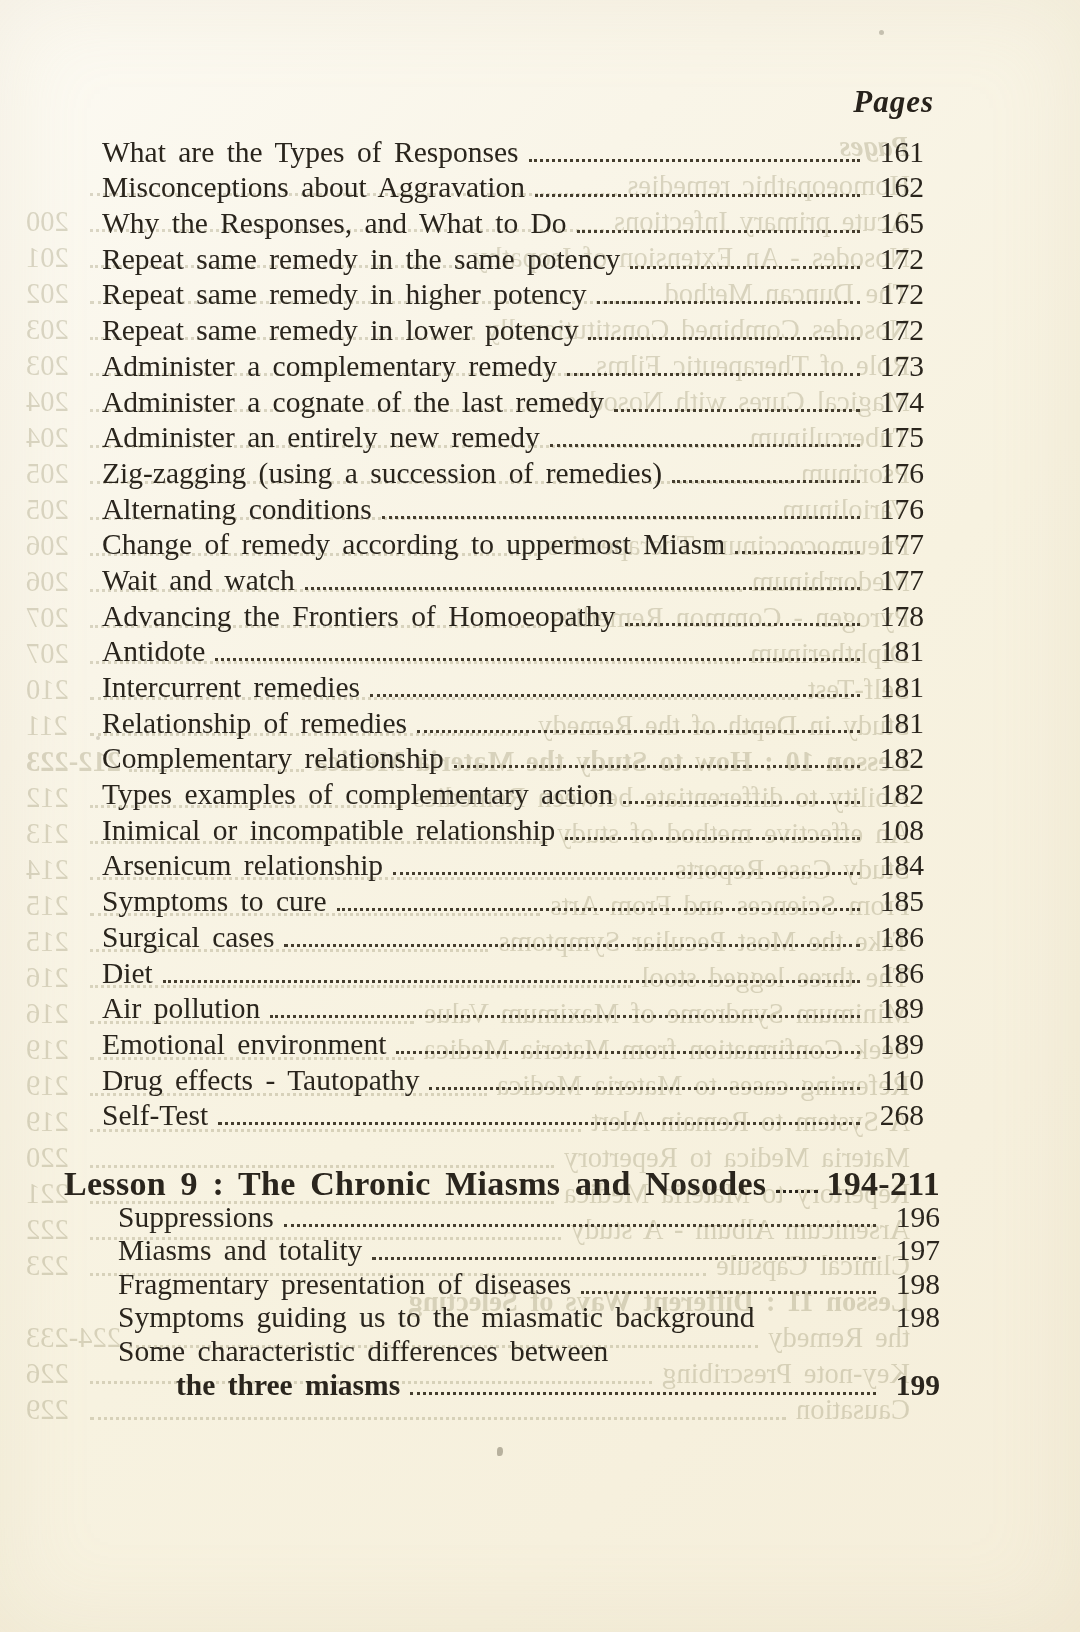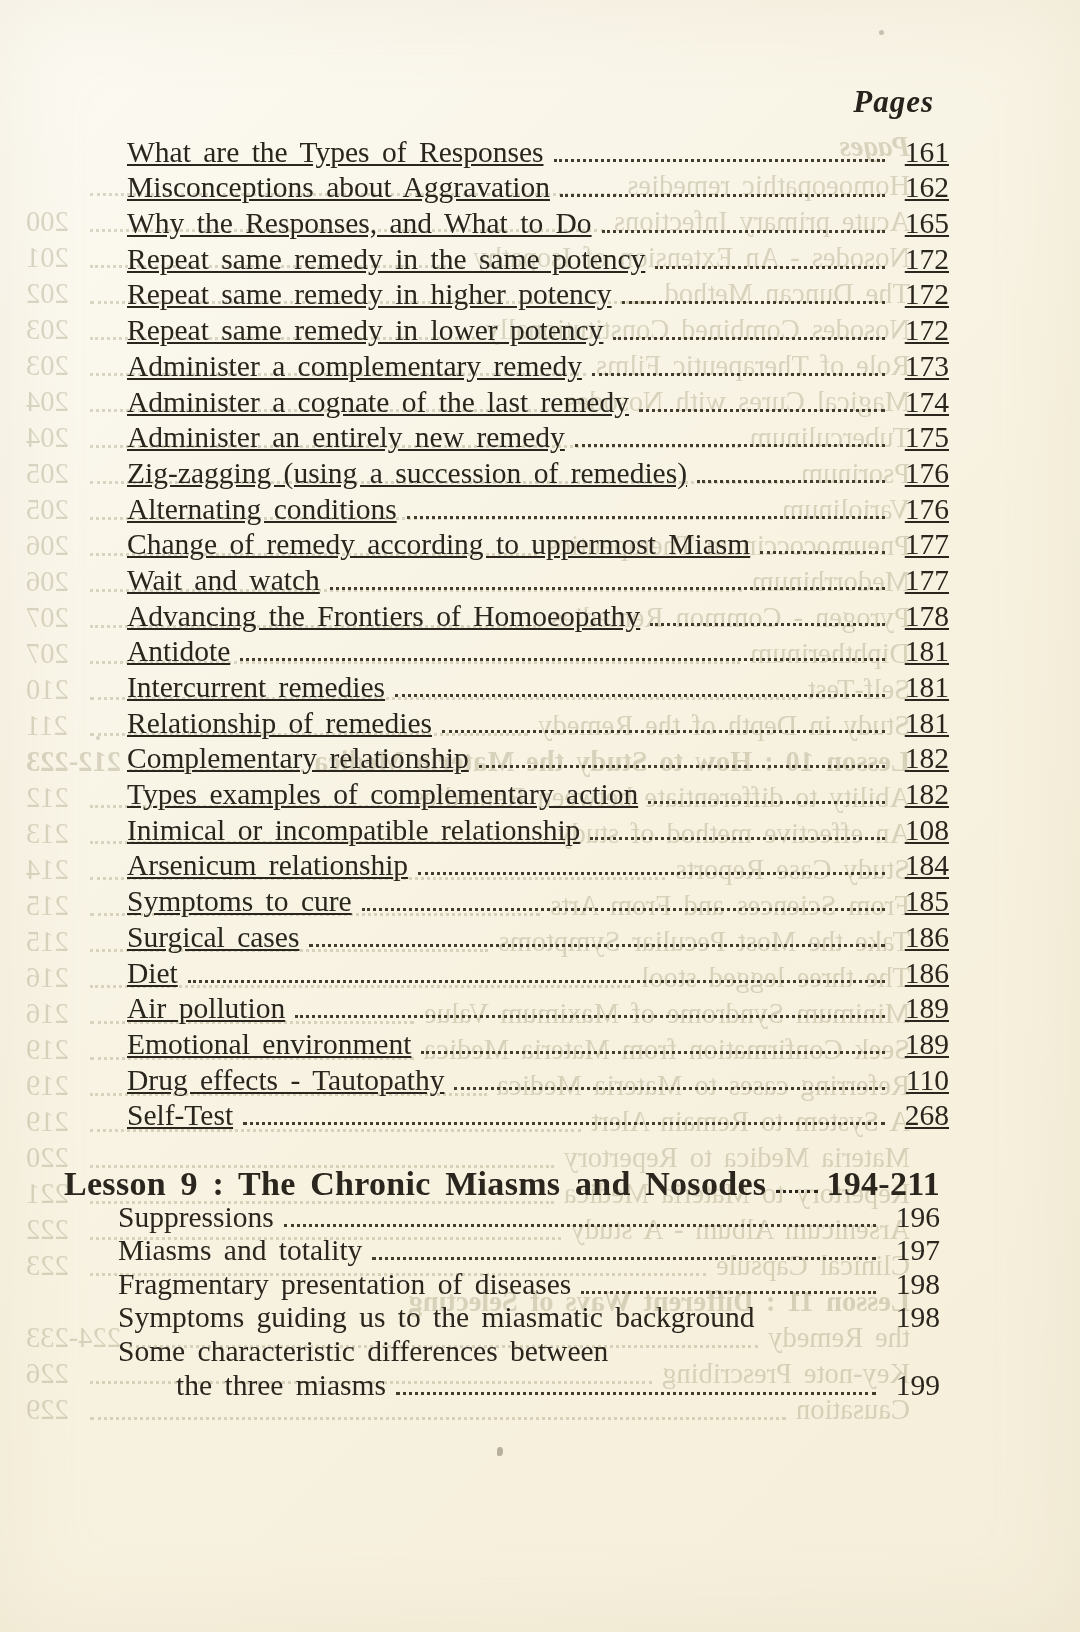--- a/index.html
+++ b/index.html
@@ -13,31 +13,31 @@
     background:linear-gradient(135deg,#fcfaf3 0%,#f9f5e8 28%,#f7f2e0 55%,#f5eeda 100%);
     box-shadow:inset 0 0 90px rgba(205,190,150,0.18);
     color:#2a251d;
   }
   .pages-header{
     position:absolute;top:84px;right:146px;
     font-style:italic;font-weight:700;font-size:31px;letter-spacing:1px;
     color:#27221b;
   }
   .toc{position:absolute;}
-  .main-toc{top:133px;left:127px;width:822px;text-decoration:underline;}
+  .main-toc{top:133px;left:102px;width:822px;}
   .lesson-toc{top:1154px;left:64px;width:876px;}
   .row{
     display:flex;align-items:flex-end;
     font-size:29.5px;line-height:33px;word-spacing:0.17em;
     white-space:nowrap;
   }
   .main-toc .row{height:35.7px;}
   .lesson-toc .row{height:33.6px;padding-left:54px;}
   .lesson-toc .row.lesson{height:46px;padding-left:0;font-weight:700;font-size:34px;letter-spacing:0.3px;}
-  .row.indent2{padding-left:112px;}
+  .row.indent2{padding-left:112px;font-weight:bold;}
   .t{flex:0 0 auto;}
   .dots{
     flex:1 1 auto;min-width:0;
     border-bottom:3.4px dotted #443d2e;
     margin:0 8px 7px 10px;
   }
   .lesson .dots{border-bottom-color:#2a251d;border-bottom-width:3.8px;}
   .n{flex:0 0 auto;text-align:right;min-width:56px;}
   .row.nodots .dots{visibility:hidden;border:0;}
   

